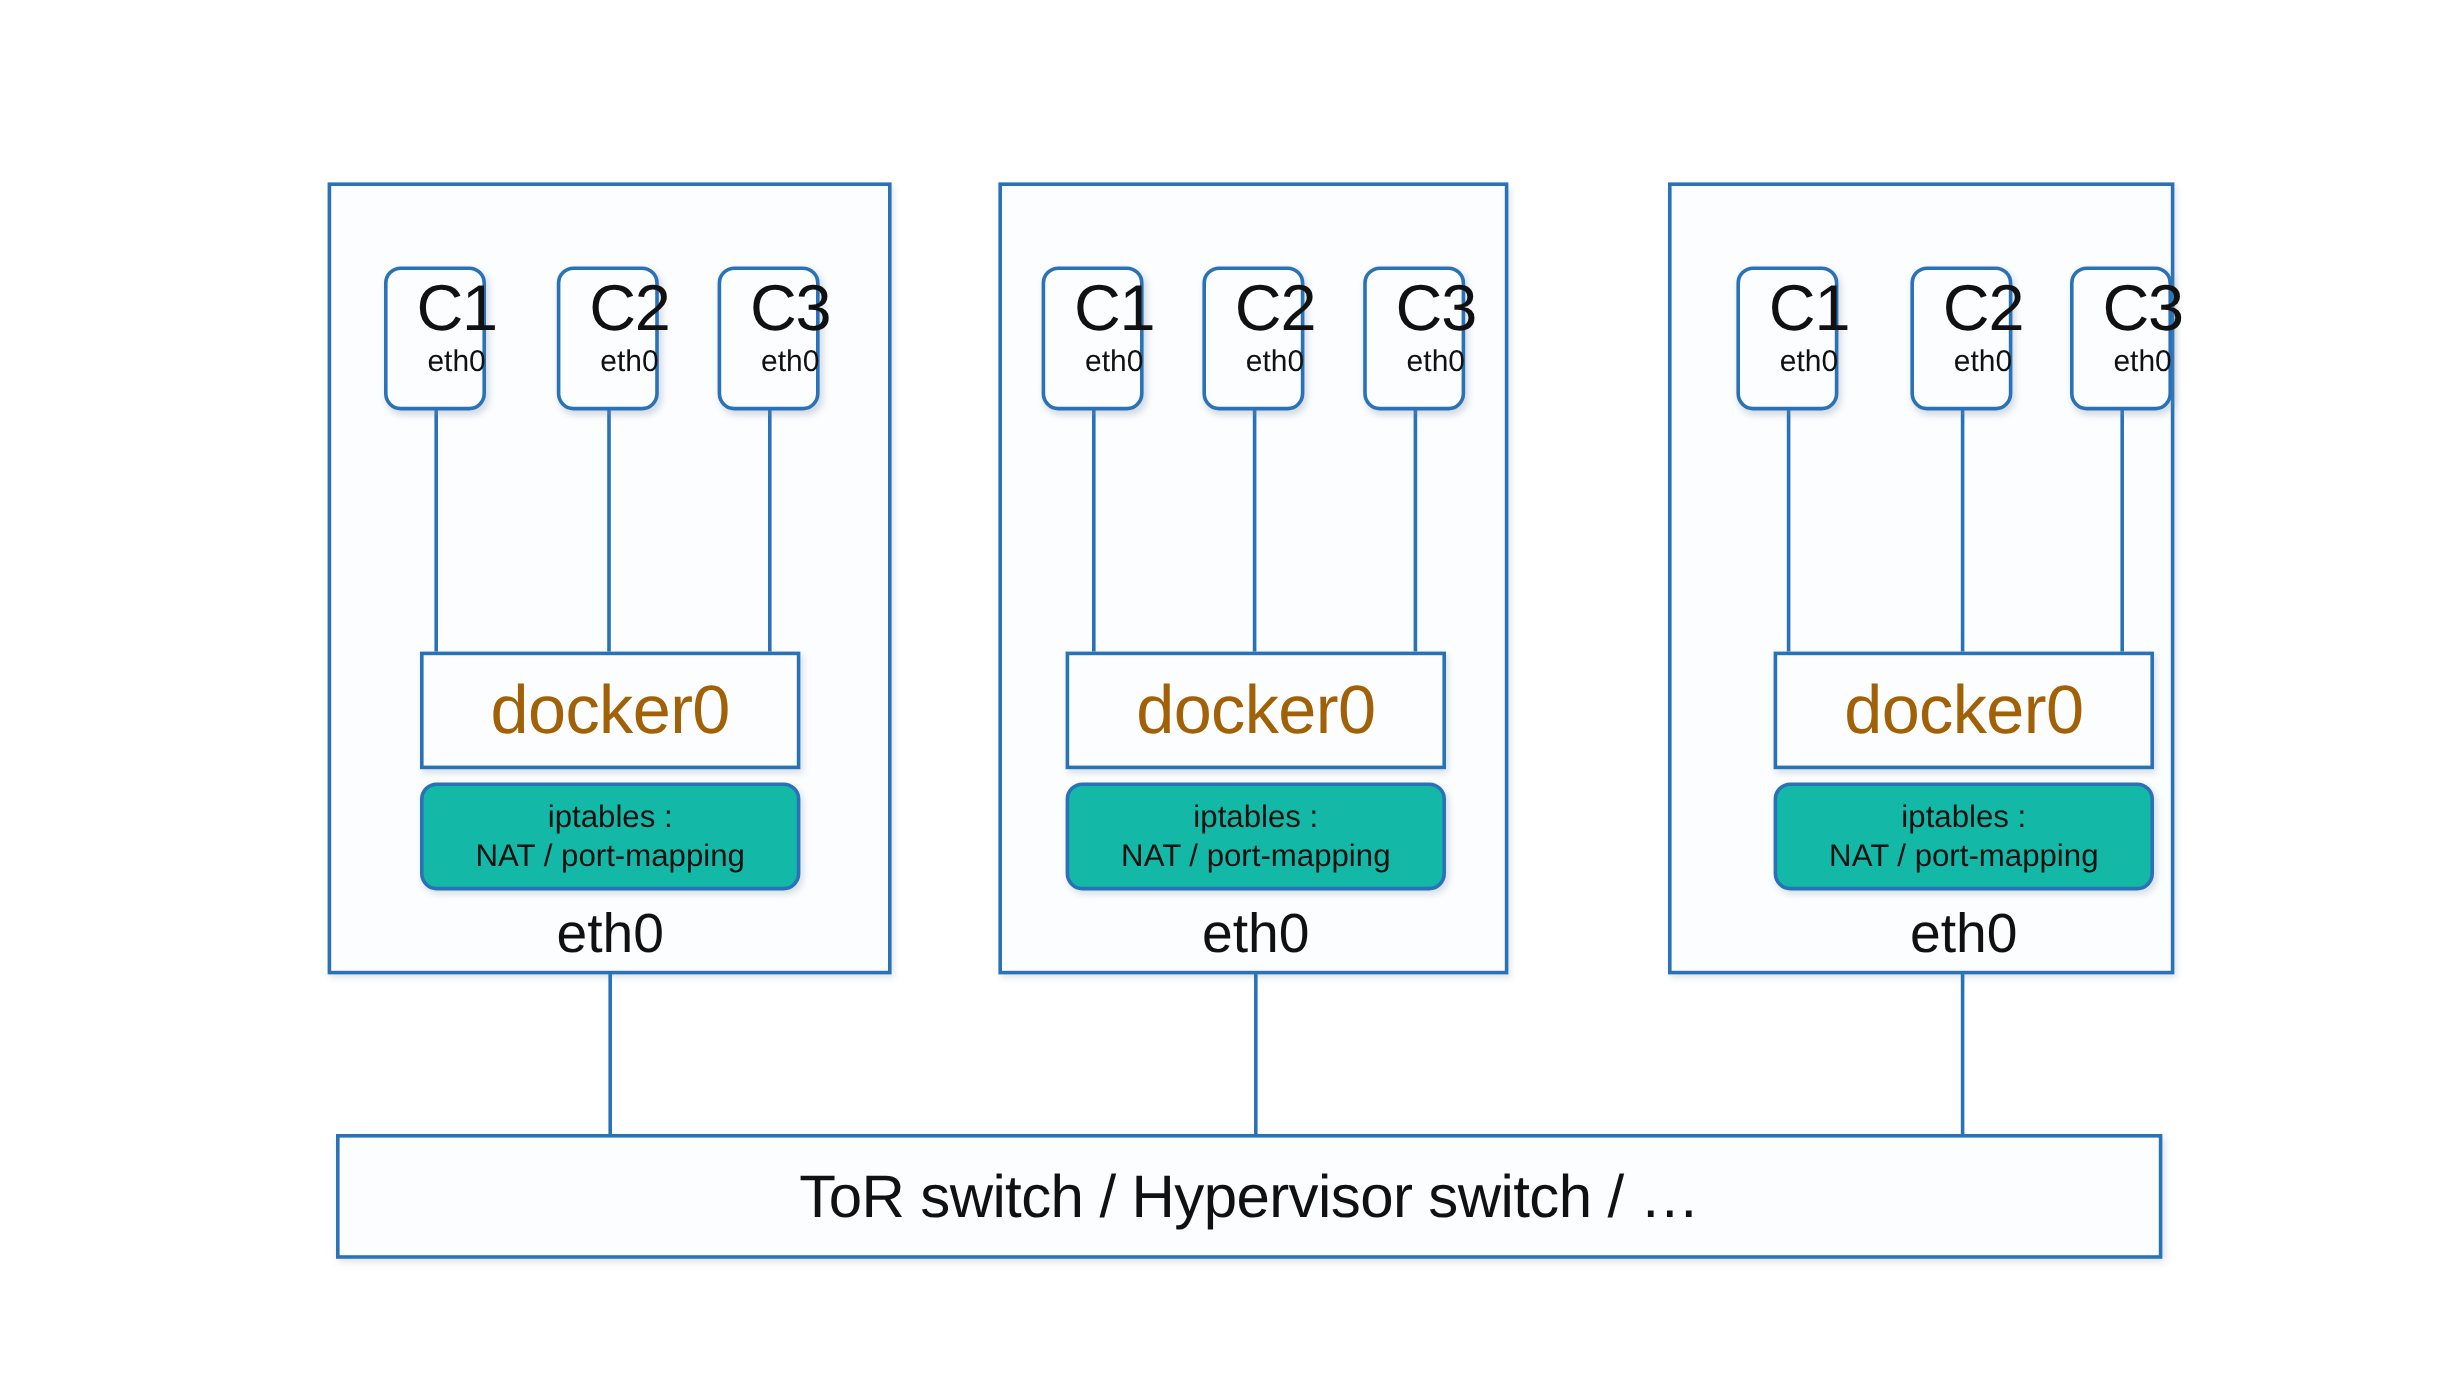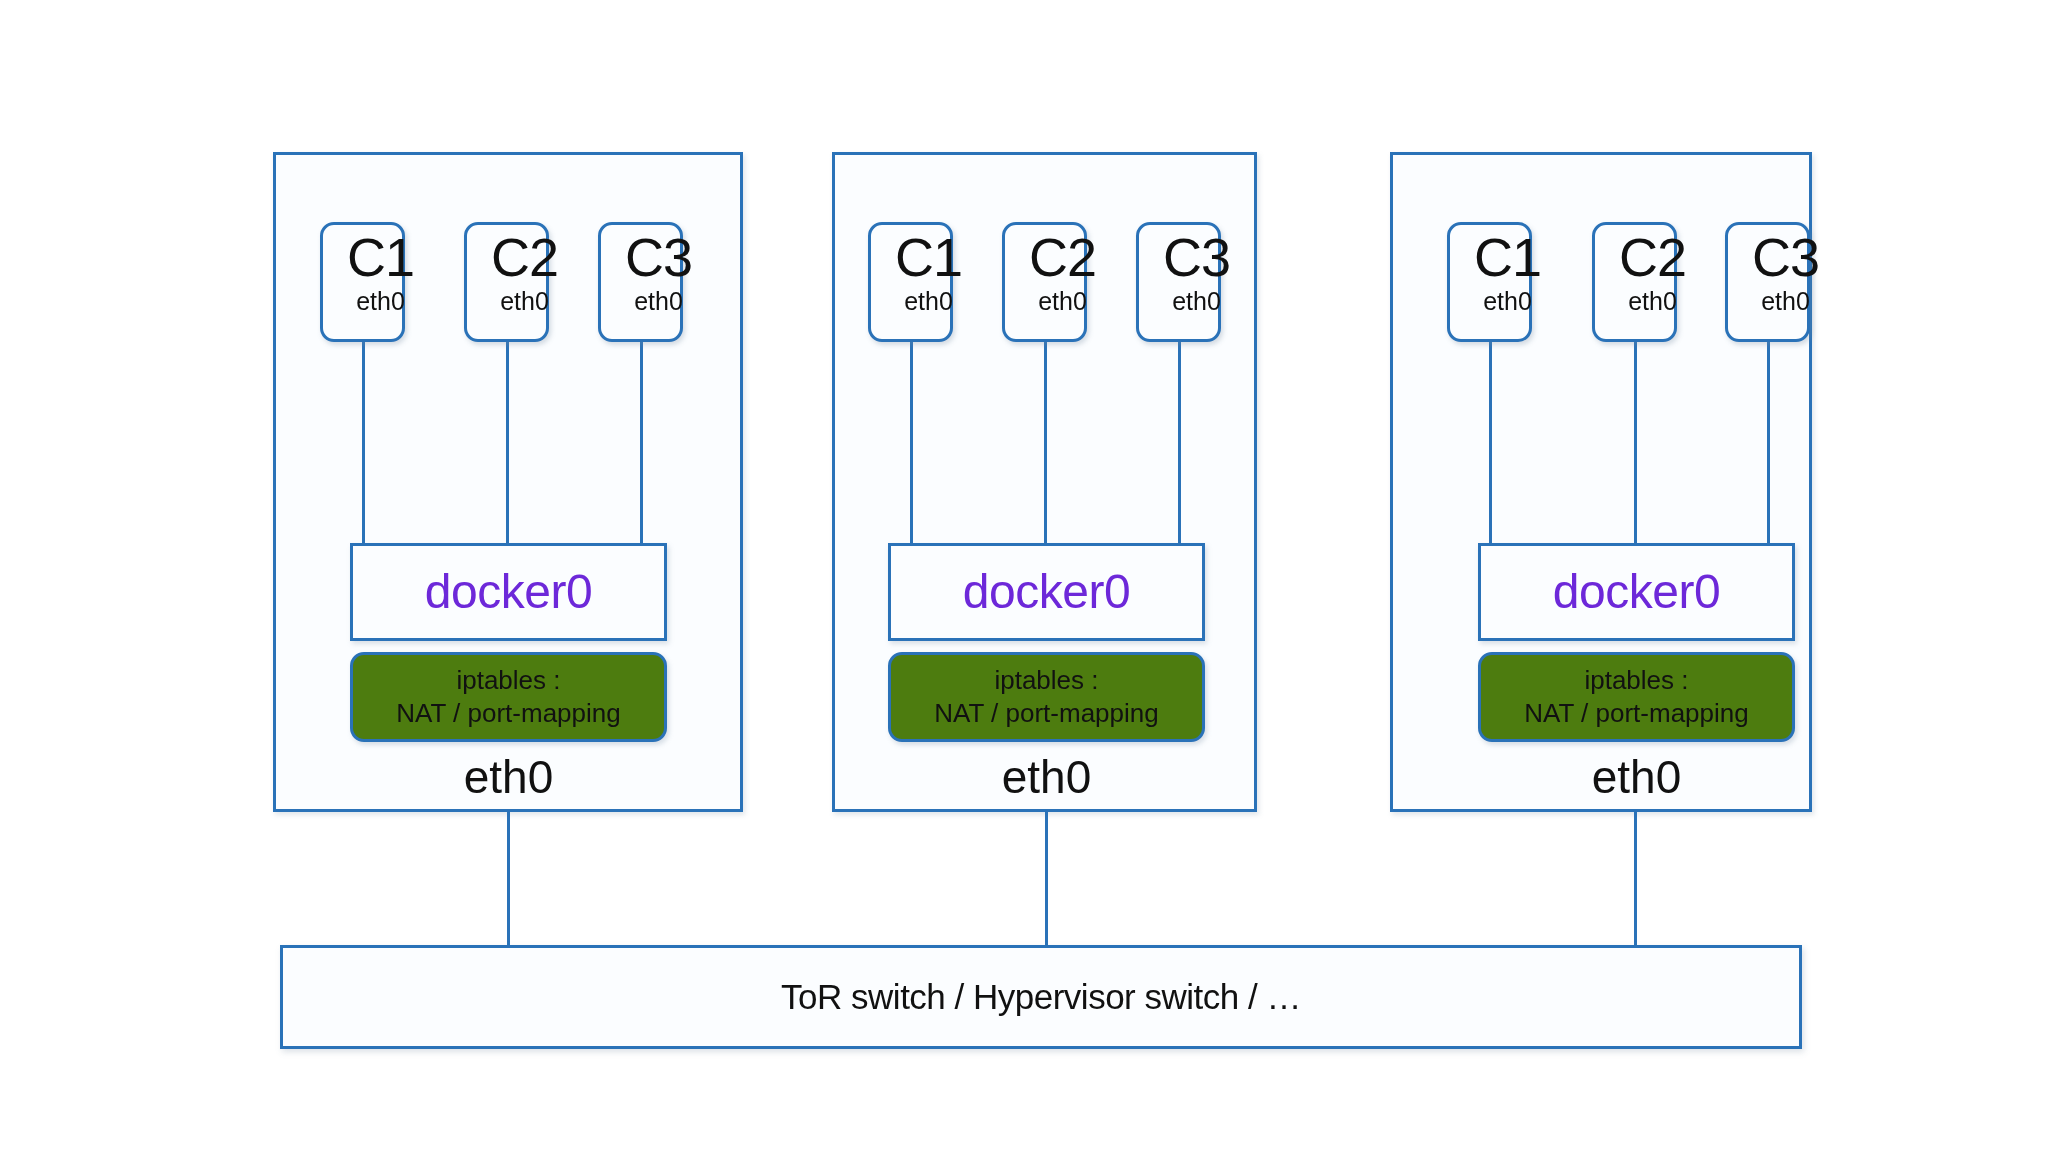--- a/index.html
+++ b/index.html
@@ -67,33 +67,33 @@
     box-sizing: border-box;
     border: 3px solid #2a72b8;
     background: #fbfdff;
     box-shadow: 2px 3px 5px rgba(120,140,160,0.25);
     display: flex;
     align-items: center;
     justify-content: center;
     z-index: 3;
   }
   .docker0 span {
-    font-size: 48px;
+    font-size: 57px;
     line-height: 52px;
     letter-spacing: -0.5px;
-    color: #6d28d9;
+    color: #a16207;
   }
 
   
   .iptables {
     position: absolute;
     box-sizing: border-box;
     border: 3px solid #2a72b8;
     border-radius: 14px;
-    background: #4d7c0f;
+    background: #14b8a6;
     box-shadow: 2px 3px 5px rgba(120,140,160,0.28);
     display: flex;
     flex-direction: column;
     align-items: center;
     justify-content: center;
     z-index: 3;
   }
   .iptables span {
     font-size: 26px;
     line-height: 33px;
@@ -125,21 +125,21 @@
     box-sizing: border-box;
     border: 3px solid #2a72b8;
     background: #fbfdff;
     box-shadow: 2px 3px 6px rgba(120,140,160,0.25);
     display: flex;
     align-items: center;
     justify-content: center;
     z-index: 3;
   }
   .switch span {
-    font-size: 35px;
+    font-size: 50px;
     line-height: 56px;
     letter-spacing: -0.5px;
     color: #111111;
   }
 </style>
 </head>
 <body>
 
 <div id="stage">
 

